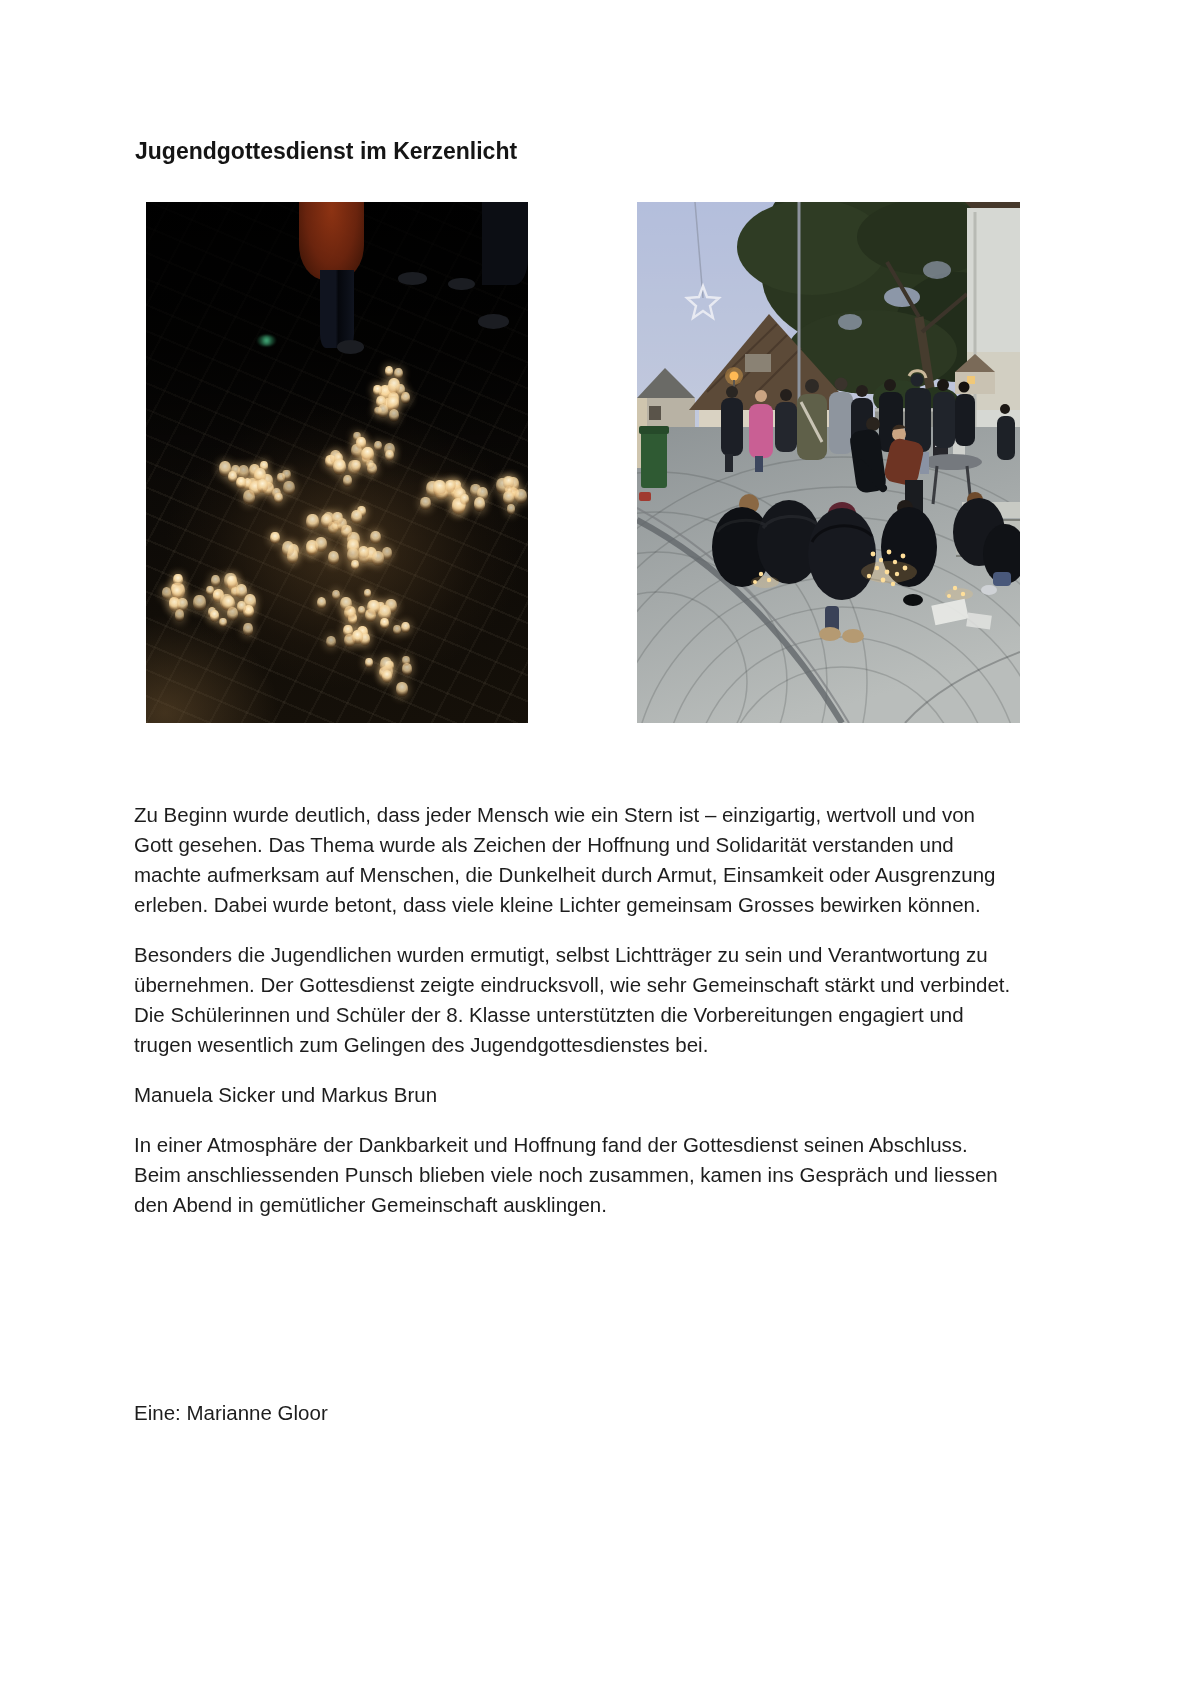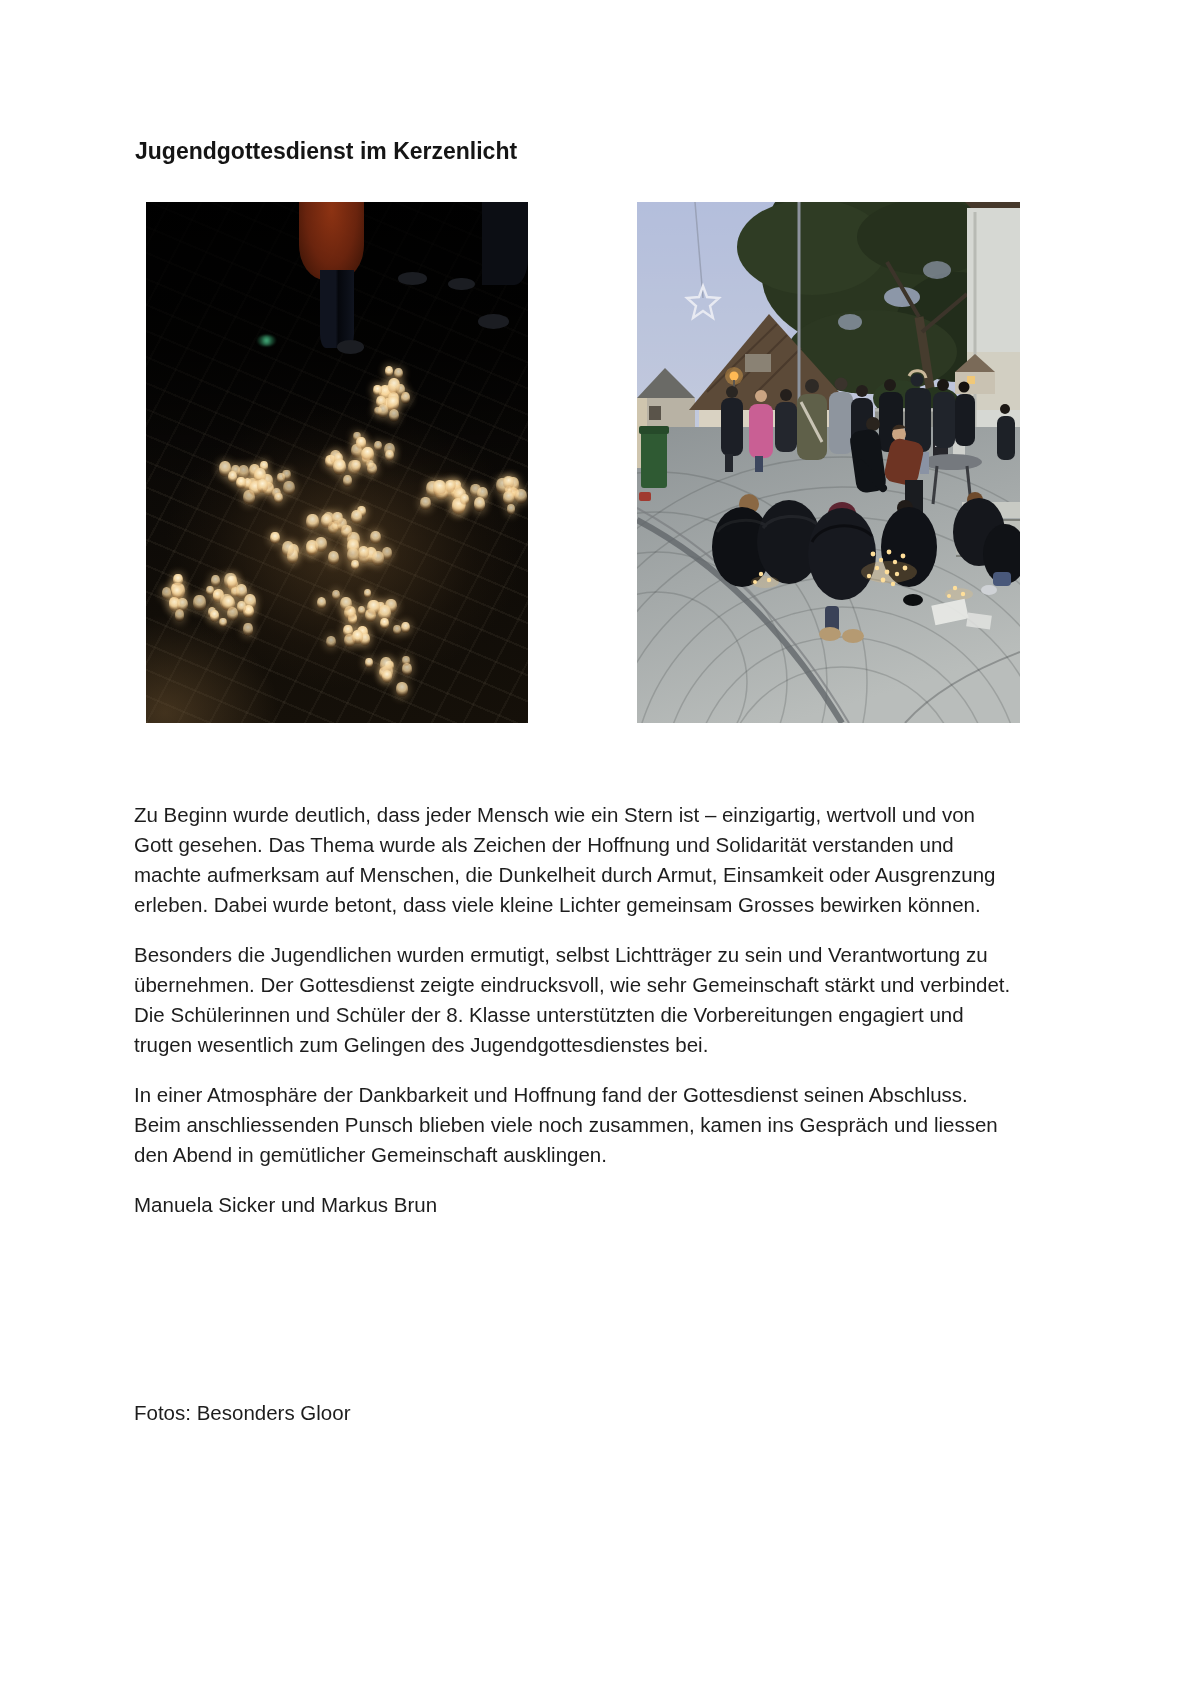--- a/index.html
+++ b/index.html
@@ -455,19 +455,19 @@
         <circle cx="312" cy="394" r="2" fill="#ffdf9a"></circle>
         <rect x="296" y="400" width="34" height="20" fill="#e8e9e6" opacity="0.92" transform="rotate(-12 313 410)"></rect>
         <rect x="330" y="412" width="24" height="14" fill="#e2e3e0" opacity="0.85" transform="rotate(8 342 419)"></rect>
       </g>
     </svg>
   </div>
 
   <div class="text-block">
       <p>Zu Beginn wurde deutlich, dass jeder Mensch wie ein Stern ist – einzigartig, wertvoll und von Gott gesehen. Das Thema wurde als Zeichen der Hoffnung und Solidarität verstanden und machte aufmerksam auf Menschen, die Dunkelheit durch Armut, Einsamkeit oder Ausgrenzung erleben. Dabei wurde betont, dass viele kleine Lichter gemeinsam Grosses bewirken können.</p>
       <p>Besonders die Jugendlichen wurden ermutigt, selbst Lichtträger zu sein und Verantwortung zu übernehmen. Der Gottesdienst zeigte eindrucksvoll, wie sehr Gemeinschaft stärkt und verbindet. Die Schülerinnen und Schüler der 8. Klasse unterstützten die Vorbereitungen engagiert und trugen wesentlich zum Gelingen des Jugendgottesdienstes bei.</p>
+      <p>Manuela Sicker und Markus Brun</p>
       <p>In einer Atmosphäre der Dankbarkeit und Hoffnung fand der Gottesdienst seinen Abschluss. Beim anschliessenden Punsch blieben viele noch zusammen, kamen ins Gespräch und liessen den Abend in gemütlicher Gemeinschaft ausklingen.</p>
-      <p>Manuela Sicker und Markus Brun</p>
     </div>
 
-  <div class="photo-credit">Fotos: Besonders Gloor</div>
+  <div class="photo-credit">Eine: Marianne Gloor</div>
 
 </div>
 
 </body></html>

